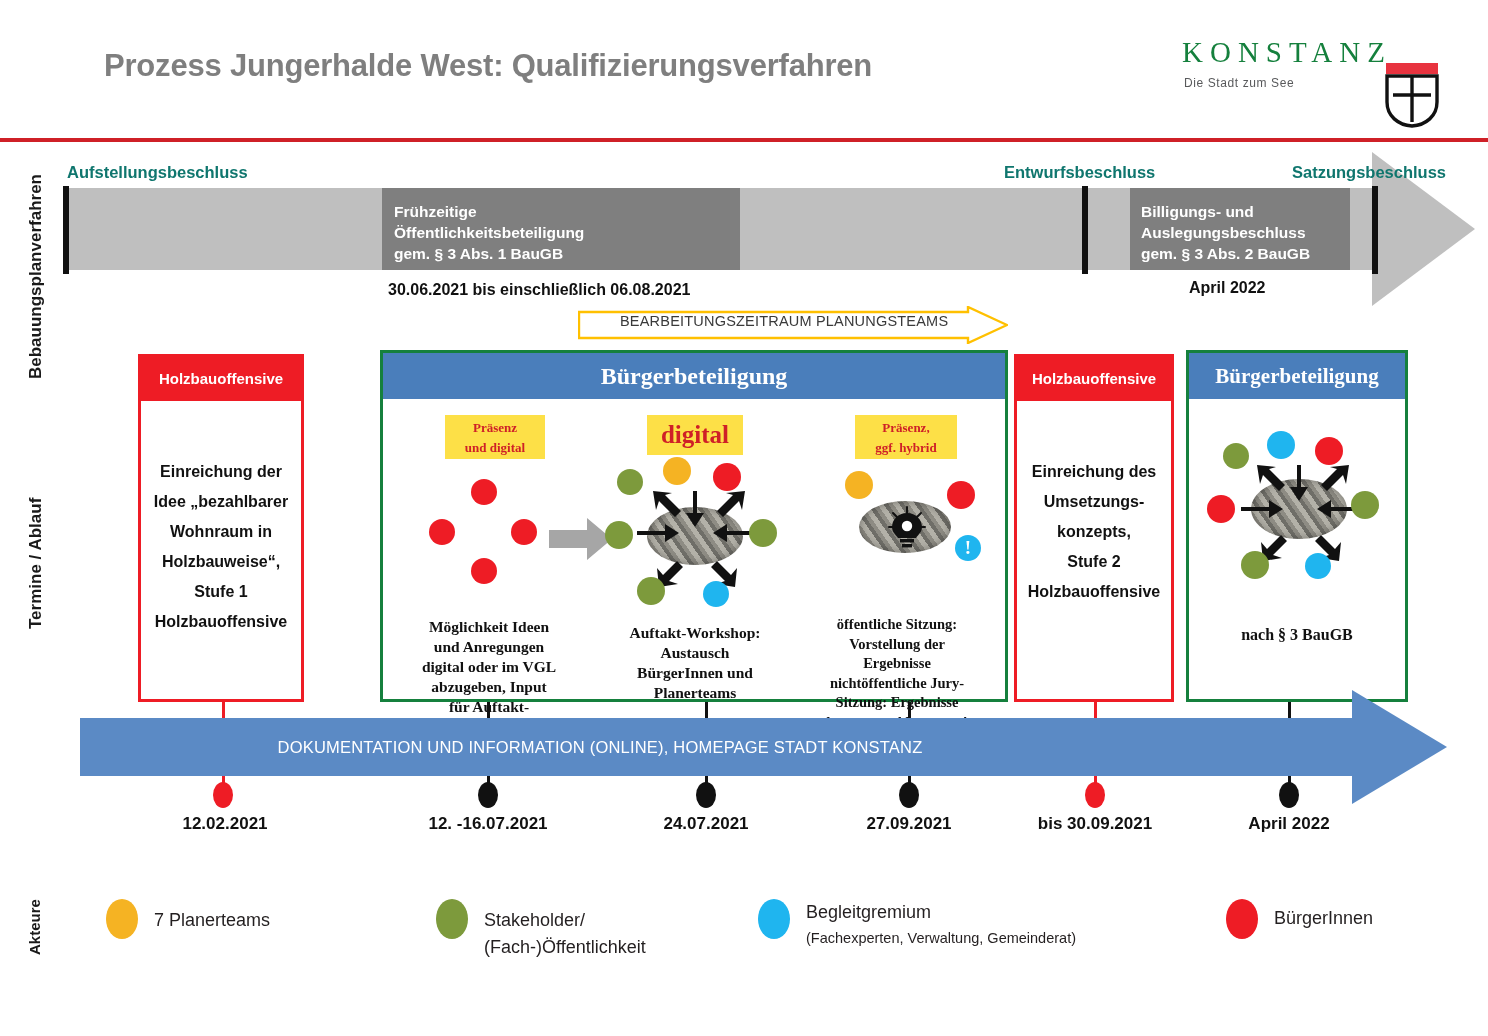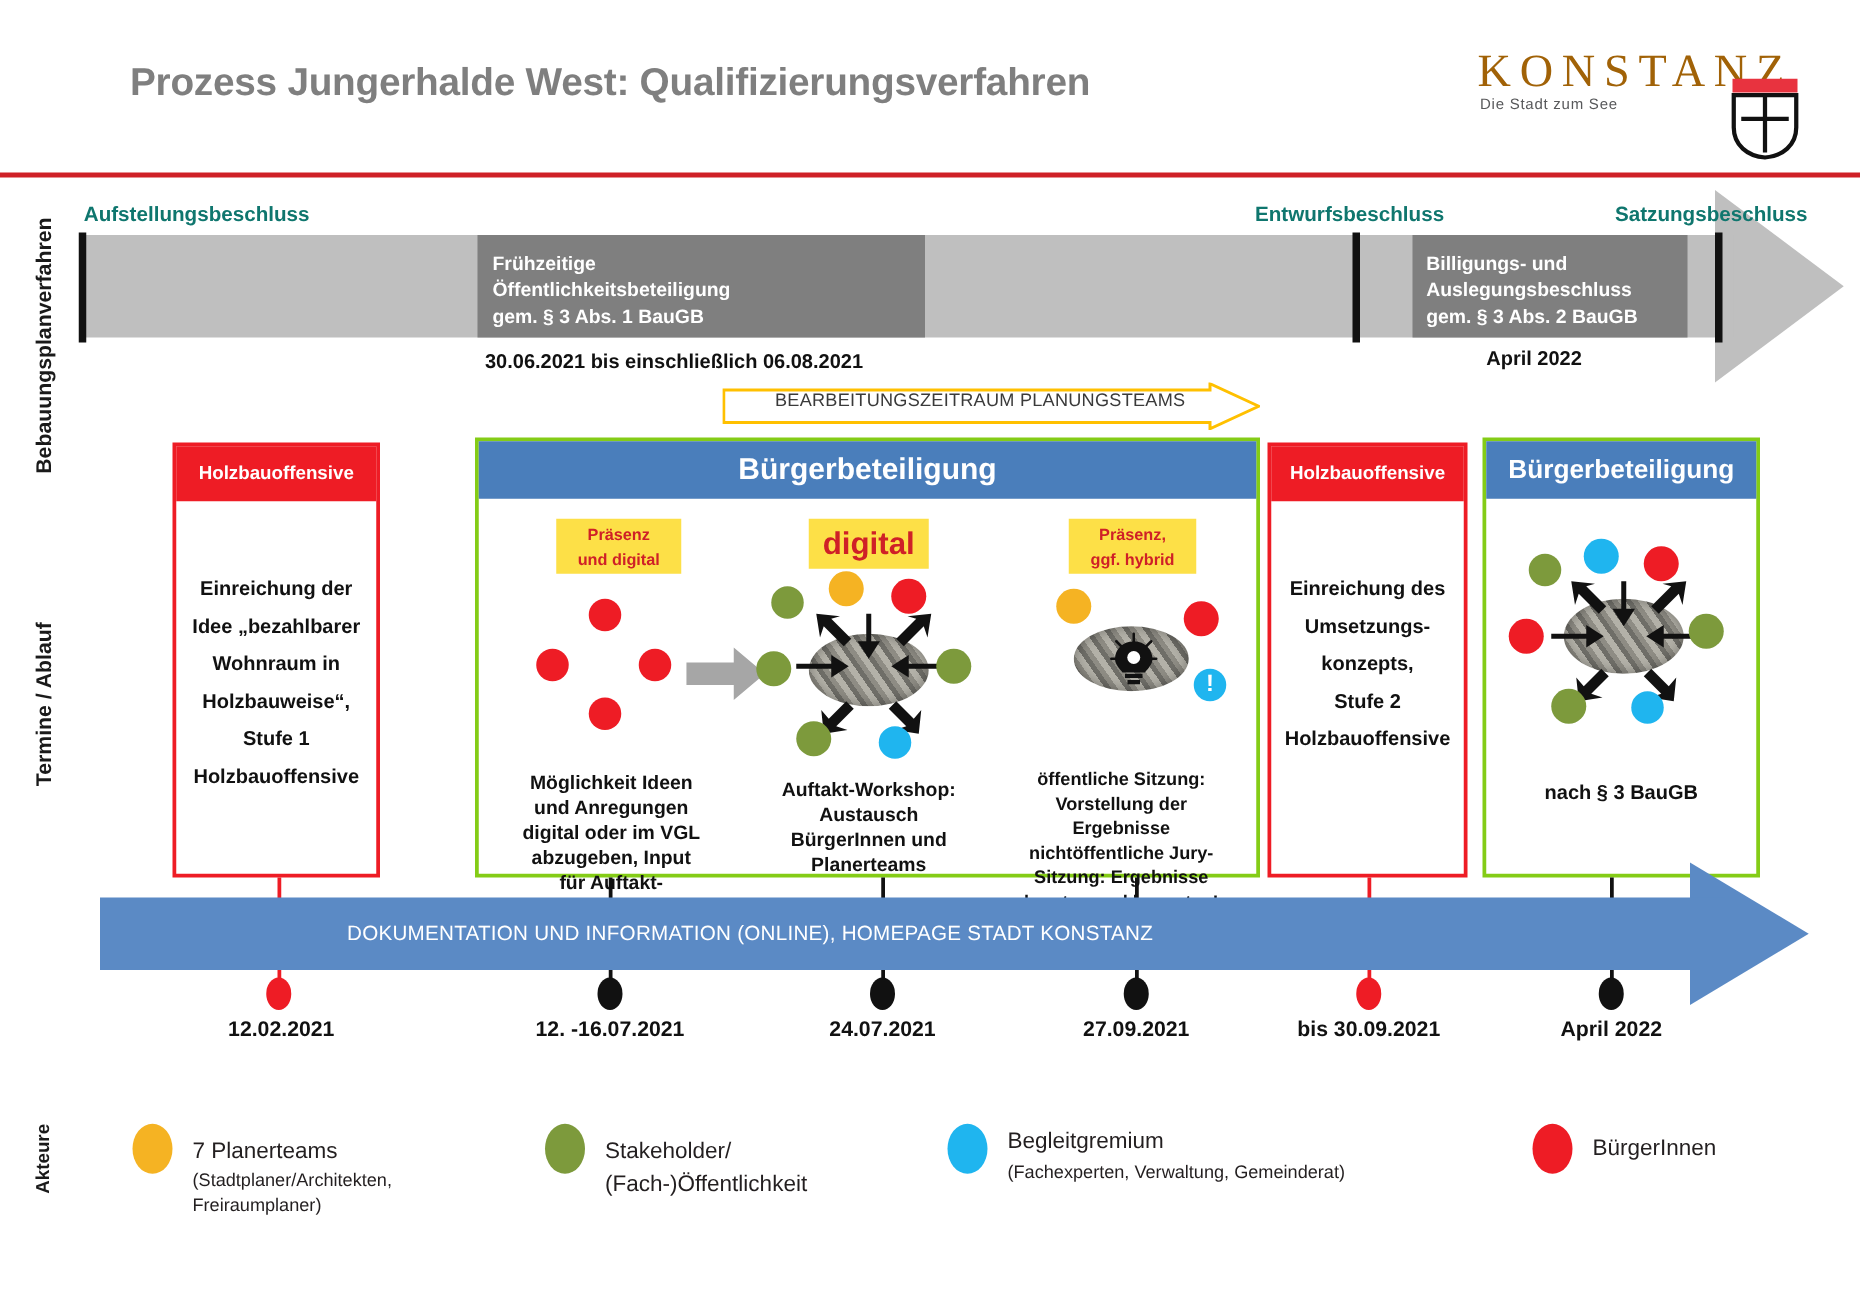--- a/index.html
+++ b/index.html
@@ -14,21 +14,21 @@
 
   
   .page-title{
     position:absolute;left:104px;top:48px;
     font-size:31px;font-weight:bold;color:#7f7f7f;
     letter-spacing:-0.2px;white-space:nowrap;
   }
   .logo{position:absolute;left:1182px;top:32px;width:260px;height:90px;}
   .logo-word{
     position:absolute;left:0;top:4px;
-    font-size:37px;letter-spacing:7px;color:#a16207;
+    font-size:29px;letter-spacing:7px;color:#15803d;
     font-family:"Liberation Serif", serif;font-weight:400;
   }
   .logo-sub{
     position:absolute;left:2px;top:44px;
     font-size:12px;letter-spacing:.6px;color:#58595b;
   }
   .crest{position:absolute;left:202px;top:30px;width:56px;height:66px;}
 
   .red-rule{position:absolute;left:0;top:138px;width:1488px;height:4px;background:#cf2027;}
 
@@ -92,21 +92,21 @@
 
   
   .panel{position:absolute;background:#ffffff;box-sizing:border-box;}
   .panel-hdr{
     position:absolute;left:0;top:0;width:100%;
     color:#ffffff;font-weight:bold;text-align:center;box-sizing:border-box;
   }
 
   .red-panel{border:3px solid #ee1c25;}
   .red-hdr{background:#ee1c25;}
-  .blue-panel{border:3px solid #84cc16;}
+  .blue-panel{border:3px solid #15803d;font-family:Liberation Serif, serif;}
   .blue-hdr{background:#4a7ebb;}
 
   #panel-red-1{left:138px;top:354px;width:166px;height:348px;}
   #panel-red-1 .panel-hdr{height:44px;line-height:44px;font-size:15px;}
   #panel-red-2{left:1014px;top:354px;width:160px;height:348px;}
   #panel-red-2 .panel-hdr{height:44px;line-height:44px;font-size:15px;}
 
   #panel-blue-main{left:380px;top:350px;width:628px;height:352px;}
   #panel-blue-main .panel-hdr{height:46px;line-height:46px;font-size:24px;}
   #panel-blue-2{left:1186px;top:350px;width:222px;height:352px;}
@@ -408,24 +408,20 @@
 
   <div class="pin-label" style="left:145px;top:814px;width:160px;">12.02.2021</div>
   <div class="pin-label" style="left:408px;top:814px;width:160px;">12. -16.07.2021</div>
   <div class="pin-label" style="left:626px;top:814px;width:160px;">24.07.2021</div>
   <div class="pin-label" style="left:829px;top:814px;width:160px;">27.09.2021</div>
   <div class="pin-label" style="left:1015px;top:814px;width:160px;">bis 30.09.2021</div>
   <div class="pin-label" style="left:1209px;top:814px;width:160px;">April 2022</div>
 
   <div class="lg-dot" style="left:106px;top:899px;background:#f5b323;"></div>
   <div class="lg-title" style="left:154px;top:910px;">7 Planerteams</div>
-  <div class="lg-sub" style="left:154px;top:935px;">
-    <div>(Stadtplaner/Architekten,</div>
-    <div>Freiraumplaner)</div>
-  </div>
 
   <div class="lg-dot" style="left:436px;top:899px;background:#7d9a3c;"></div>
   <div class="lg-title" style="left:484px;top:910px;">Stakeholder/</div>
   <div class="lg-sub" style="left:484px;top:935px;font-size:18px;line-height:24px;">
     <div>(Fach-)Öffentlichkeit</div>
   </div>
 
   <div class="lg-dot" style="left:758px;top:899px;background:#1fb5ef;"></div>
   <div class="lg-title" style="left:806px;top:902px;">Begleitgremium</div>
   <div class="lg-sub" style="left:806px;top:928px;">

